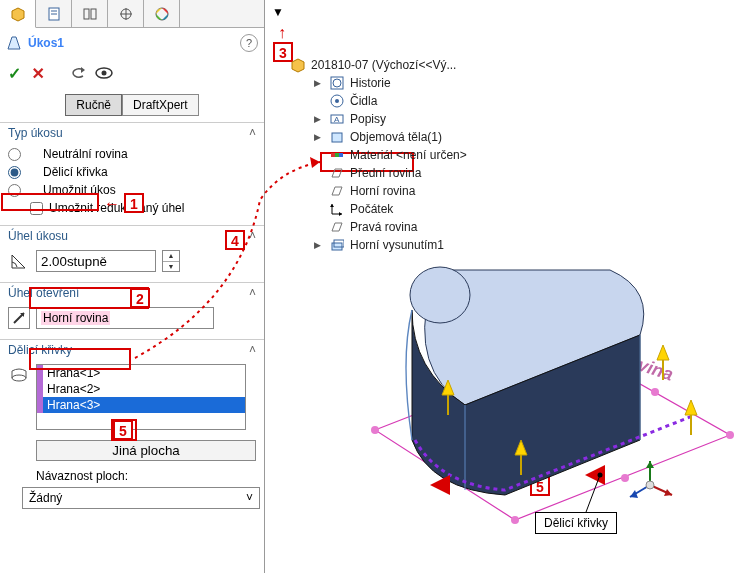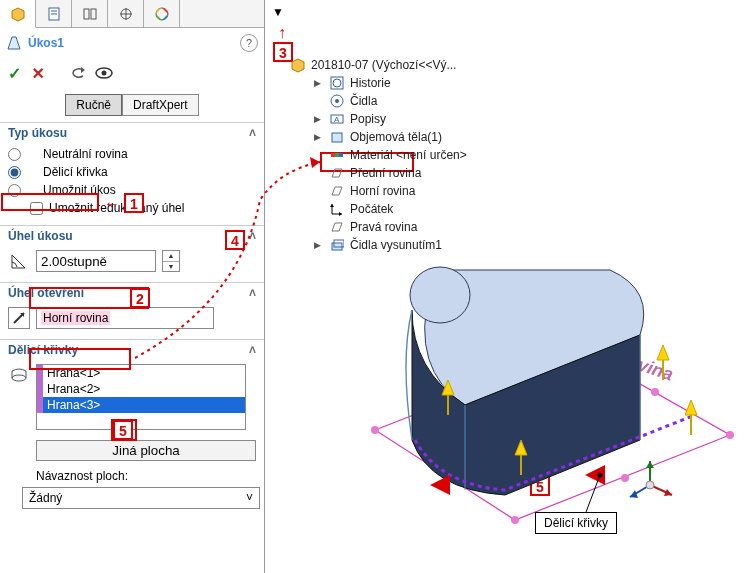--- a/index.html
+++ b/index.html
@@ -18,21 +18,21 @@
 
   .row-okcancel { display:flex; align-items:center; gap:10px; padding:4px 8px 10px; }
   .ok-icon { color:#1a8a1a; font-size:16px; font-weight:700; }
   .x-icon { color:#c22; font-size:16px; font-weight:700; }
   .eye-group { margin-left:12px; display:flex; gap:4px; }
 
   .modebar { display:flex; justify-content:center; gap:0; margin-bottom:6px; }
   .modebar .btn { border:1px solid #888; padding:3px 10px; background:#f4f4f4; font-size:12px;}
   .modebar .btn.active { background:#ddd; border-color:#666; }
 
-  .section-hdr { display:flex; align-items:center; justify-content:space-between; padding:3px 8px; border-top:1px solid #ccc; color:#2c5a88; font-weight:700; }
+  .section-hdr { display:flex; align-items:center; justify-content:space-between; padding:3px 8px; border-top:1px solid #ccc; color:#2c5a88; font-weight:400; }
   .chevron { color:#666; }
 
   .section-body { padding:4px 8px 10px 8px; display:flex; flex-direction:column; gap:4px; }
   .radio-line { display:flex; align-items:center; gap:22px; }
   .radio-line input { accent-color:#2c5a88; }
   .check-line { display:flex; align-items:center; gap:6px; padding-left:22px; }
 
   .input-row { display:flex; align-items:center; gap:6px; }
   .icon-slot { width:22px; height:22px; display:flex; align-items:center; justify-content:center; }
   .num-field { width:120px; height:22px; border:1px solid #888; padding:0 4px; }
@@ -362,21 +362,21 @@
     <span>Pravá rovina</span>
   </div>
   <div class="tree-row lvl1">
     <span class="tree-exp">▶</span>
     <span class="ticon">
         <svg width="14" height="14">
           <rect x="2" y="5" width="10" height="7" fill="#cfe7ff" stroke="#3a649c"></rect>
           <rect x="4" y="2" width="10" height="7" fill="none" stroke="#3a649c"></rect>
         </svg>
       </span>
-    <span>Čidla vysunutím1</span>
+    <span>Horní vysunutím1</span>
   </div>
 </div>
 
 <div class="vp">
 <svg viewBox="0 0 440 320">
 
   <polygon points="75,190 280,110 430,195 215,280" fill="none" stroke="#d63ab5" stroke-width="1.2"></polygon>
   <circle cx="75" cy="190" r="4" fill="#e77ad0"></circle>
       <circle cx="280" cy="110" r="4" fill="#e77ad0"></circle>
   <circle cx="430" cy="195" r="4" fill="#e77ad0"></circle>

